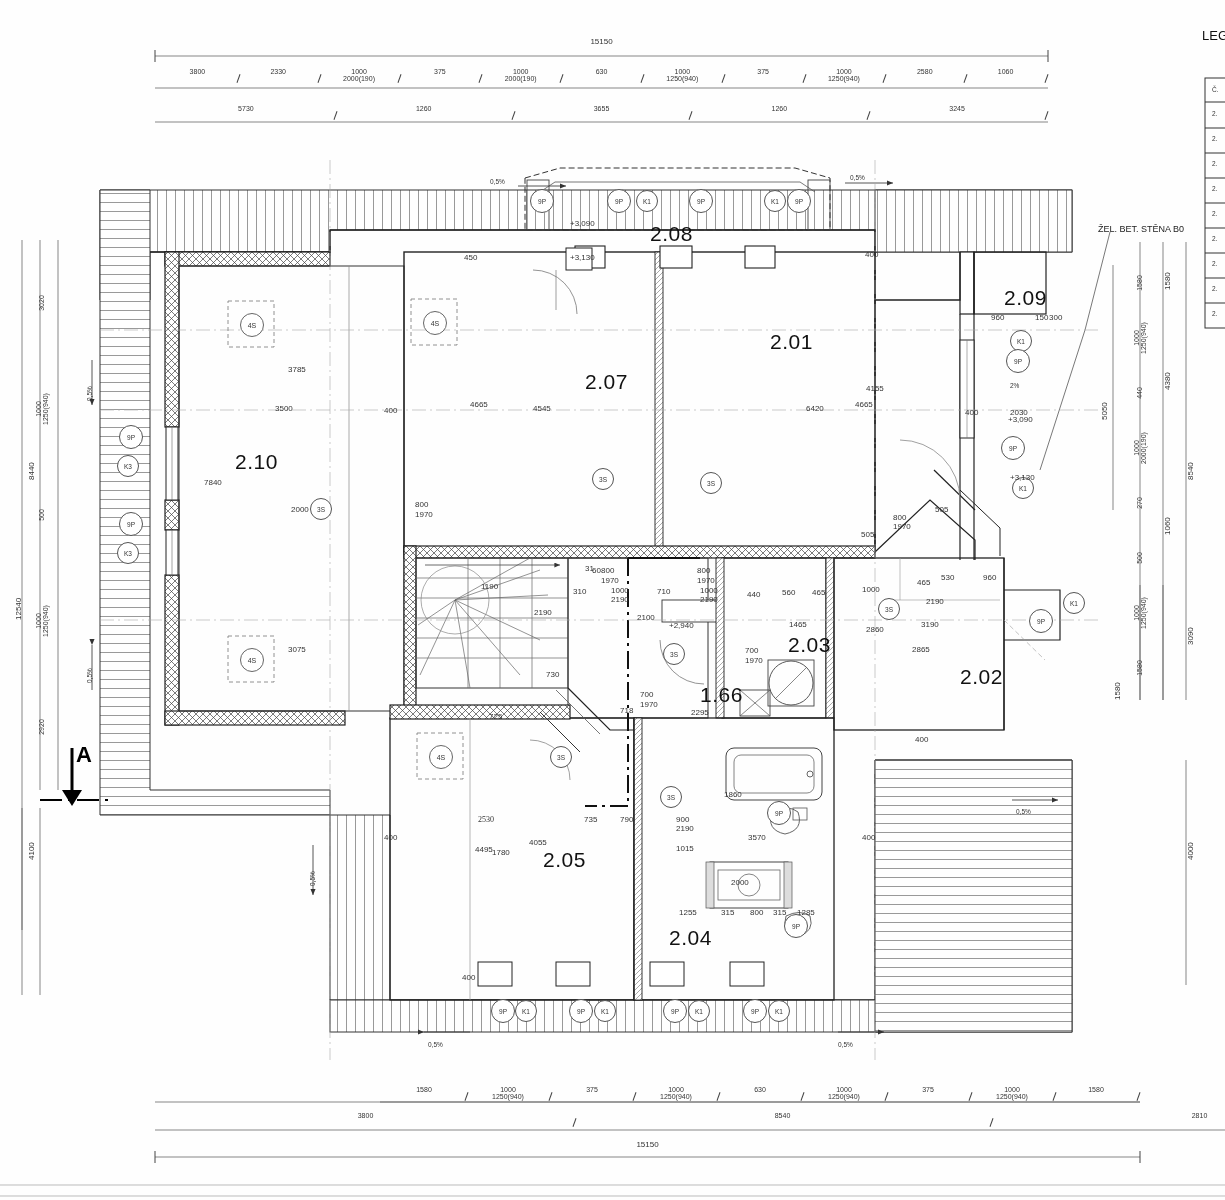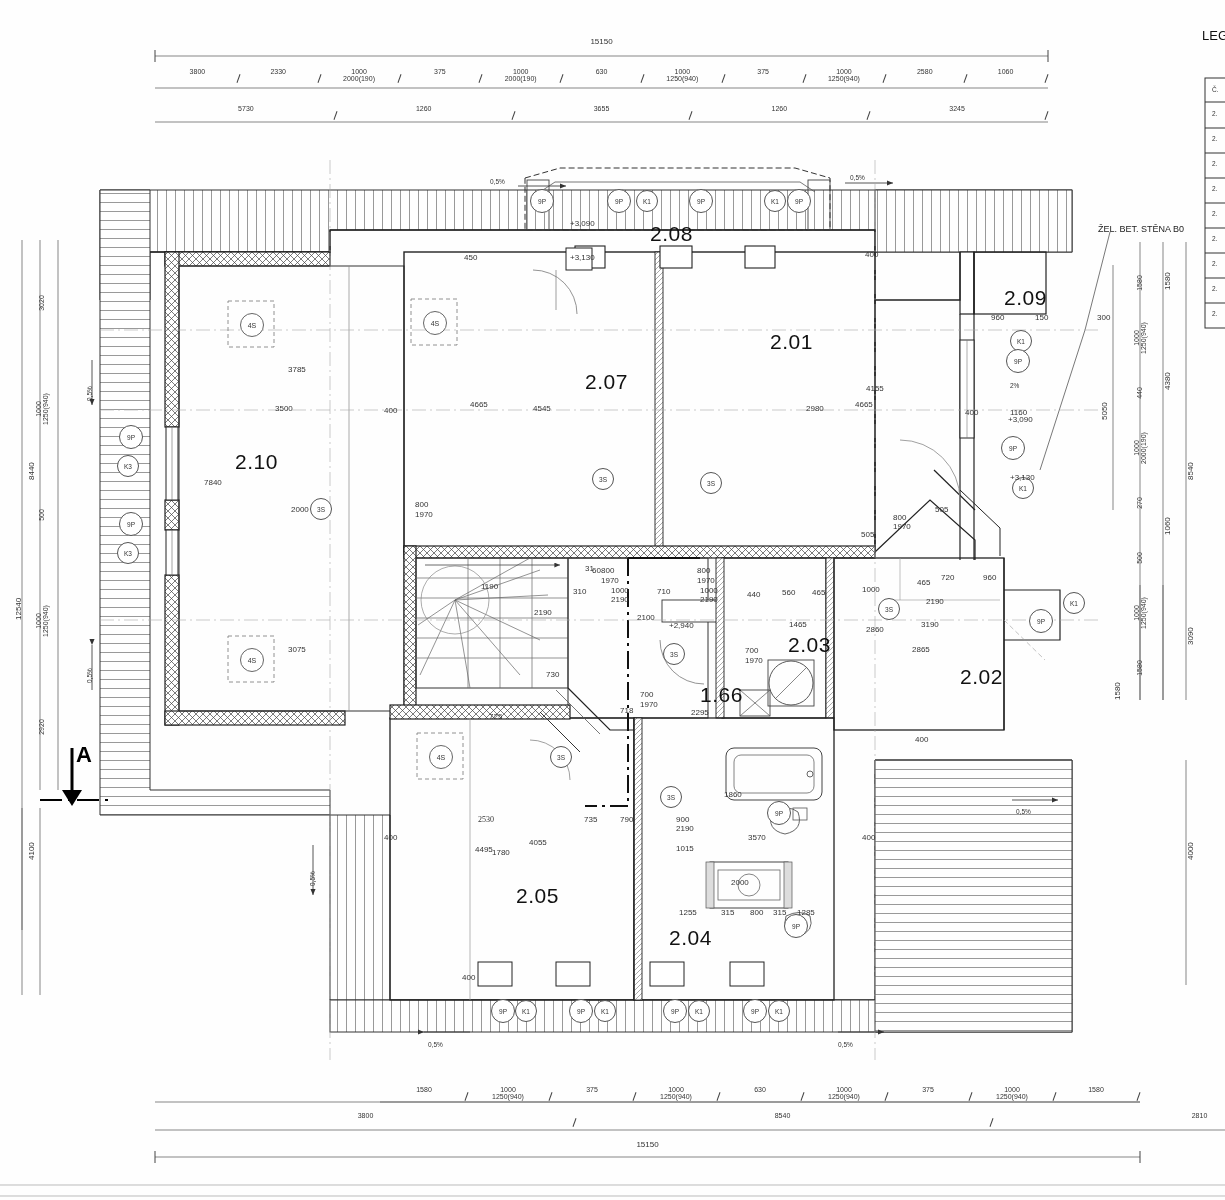--- a/index.html
+++ b/index.html
@@ -285,52 +285,52 @@
     <line x1="1205" y1="303" x2="1265" y2="303"></line>
     <line x1="1228" y1="78" x2="1228" y2="328"></line>
   </g>
 </svg>
 
 <div class="ovl" id="rooms-layer">
       <div class="rm" style="position: absolute; left: 770px; top: 330px;">2.01</div>
       <div class="rm" style="position: absolute; left: 960px; top: 665px;">2.02</div>
       <div class="rm" style="position: absolute; left: 788px; top: 633px;">2.03</div>
       <div class="rm" style="position: absolute; left: 669px; top: 926px;">2.04</div>
-      <div class="rm" style="position: absolute; left: 516px; top: 848px; margin-top: 36px;">2.05</div>
+      <div class="rm" style="position: absolute; left: 543px; top: 848px;">2.05</div>
       <div class="rm" style="position: absolute; left: 700px; top: 683px;">1.66</div>
       <div class="rm" style="position: absolute; left: 585px; top: 370px;">2.07</div>
       <div class="rm" style="position: absolute; left: 650px; top: 222px;">2.08</div>
       <div class="rm" style="position: absolute; left: 1004px; top: 286px;">2.09</div>
       <div class="rm" style="position: absolute; left: 235px; top: 450px;">2.10</div>
     </div>
 <div class="ovl" id="dims-layer">
       <div class="dim" style="position: absolute; left: 275px; top: 404px;">3500</div>
       <div class="dim" style="position: absolute; left: 384px; top: 406px;">400</div>
       <div class="dim" style="position: absolute; left: 470px; top: 400px;">4665</div>
       <div class="dim" style="position: absolute; left: 533px; top: 404px;">4545</div>
-      <div class="dim" style="position: absolute; left: 806px; top: 404px;">2980</div>
+      <div class="dim" style="position: absolute; left: 806px; top: 404px;">6420</div>
       <div class="dim" style="position: absolute; left: 855px; top: 400px;">4665</div>
       <div class="dim" style="position: absolute; left: 866px; top: 384px;">4155</div>
       <div class="dim" style="position: absolute; left: 965px; top: 408px;">400</div>
-      <div class="dim" style="position: absolute; left: 1010px; top: 408px;">1160</div>
+      <div class="dim" style="position: absolute; left: 1010px; top: 408px;">2030</div>
       <div class="dim" style="position: absolute; left: 204px; top: 478px;">7840</div>
       <div class="dim" style="position: absolute; left: 288px; top: 365px;">3785</div>
       <div class="dim" style="position: absolute; left: 288px; top: 645px;">3075</div>
       <div class="dim" style="position: absolute; left: 415px; top: 500px;">800</div>
       <div class="dim" style="position: absolute; left: 415px; top: 510px;">1970</div>
       <div class="dim" style="position: absolute; left: 291px; top: 505px;">2000</div>
       <div class="dim" style="position: absolute; left: 991px; top: 313px;">960</div>
       <div class="dim" style="position: absolute; left: 1035px; top: 313px;">150</div>
-      <div class="dim" style="position: absolute; left: 1049px; top: 313px; padding-left: 48px;">300</div>
+      <div class="dim" style="position: absolute; left: 1049px; top: 313px;">300</div>
       <div class="dim" style="position: absolute; left: 861px; top: 530px;">505</div>
       <div class="dim" style="position: absolute; left: 935px; top: 505px;">505</div>
       <div class="dim" style="position: absolute; left: 893px; top: 513px;">800</div>
       <div class="dim" style="position: absolute; left: 893px; top: 522px;">1970</div>
       <div class="dim" style="position: absolute; left: 917px; top: 578px;">465</div>
-      <div class="dim" style="position: absolute; left: 941px; top: 573px;">720</div>
+      <div class="dim" style="position: absolute; left: 941px; top: 573px;">530</div>
       <div class="dim" style="position: absolute; left: 983px; top: 573px;">960</div>
       <div class="dim" style="position: absolute; left: 926px; top: 597px;">2190</div>
       <div class="dim" style="position: absolute; left: 912px; top: 645px;">2865</div>
       <div class="dim" style="position: absolute; left: 921px; top: 620px;">3190</div>
       <div class="dim" style="position: absolute; left: 866px; top: 625px;">2860</div>
       <div class="dim" style="position: absolute; left: 862px; top: 585px;">1000</div>
       <div class="dim" style="position: absolute; left: 789px; top: 620px;">1465</div>
       <div class="dim" style="position: absolute; left: 747px; top: 590px;">440</div>
       <div class="dim" style="position: absolute; left: 782px; top: 588px;">560</div>
       <div class="dim" style="position: absolute; left: 812px; top: 588px;">465</div>

